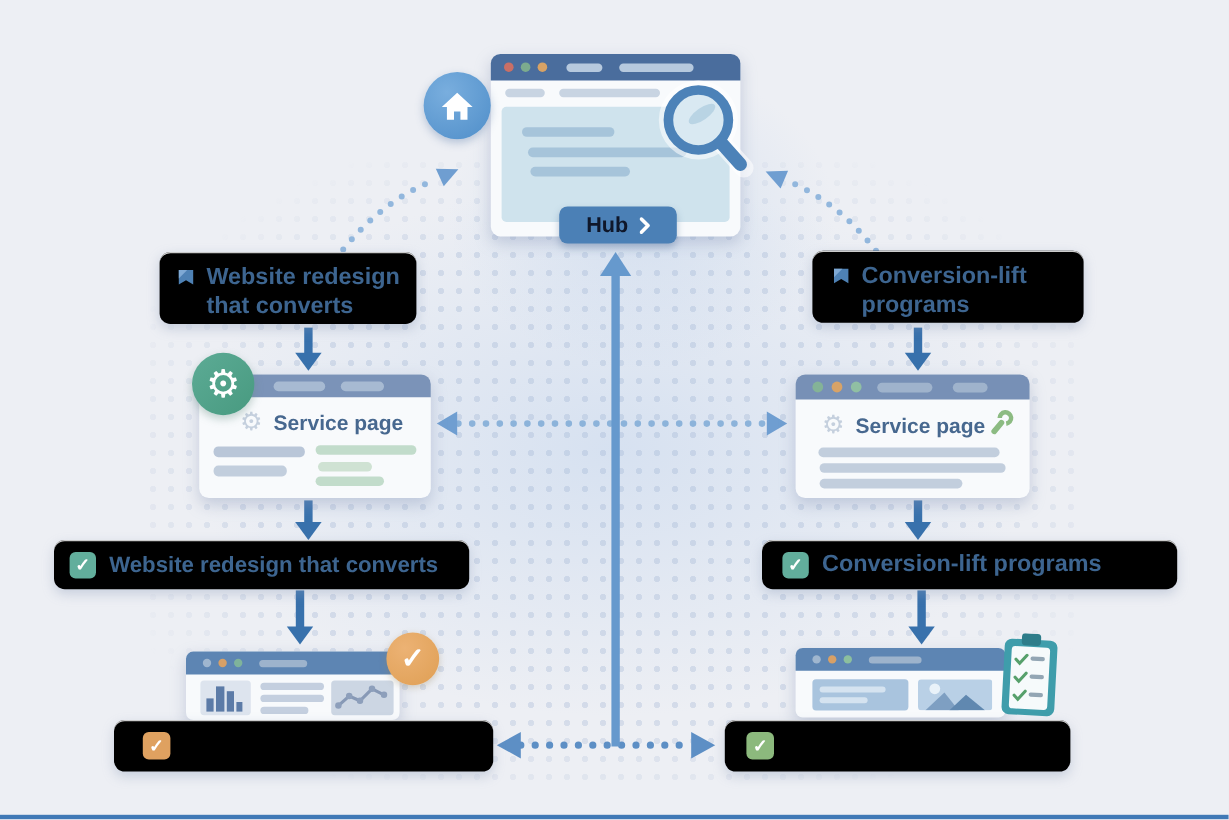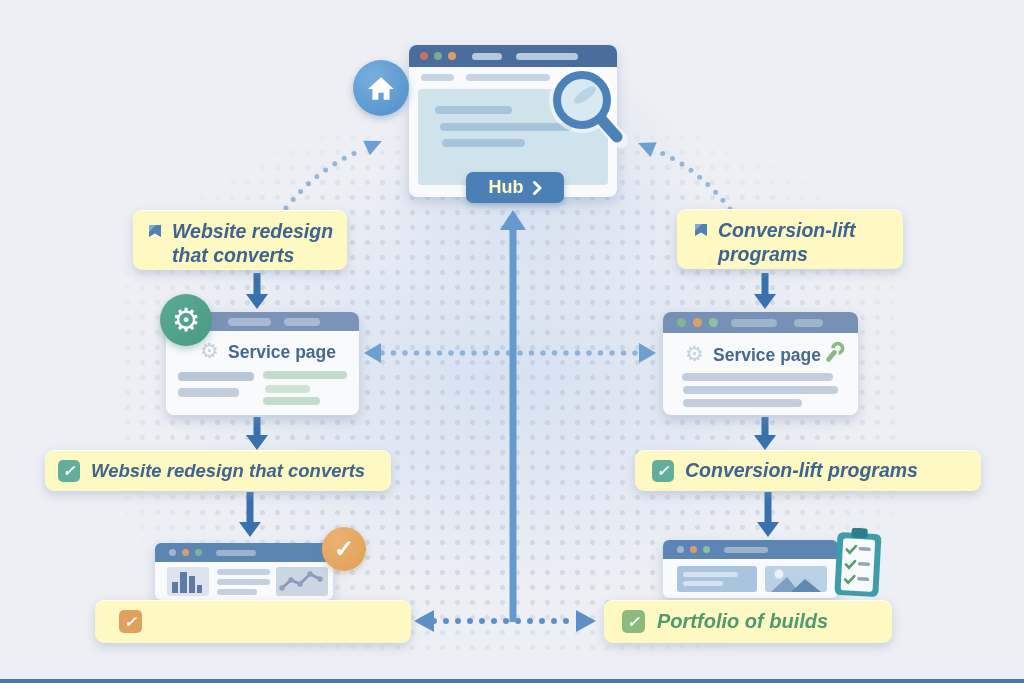--- a/index.html
+++ b/index.html
@@ -5,23 +5,23 @@
   html,body{margin:0;padding:0;}
   body{font-family:"Liberation Sans",sans-serif;background:#e9ebf1;}
   #canvas{position:relative;width:1024px;height:683px;background:#edeff4;overflow:hidden;}
   .abs{position:absolute;}
   .blob{position:absolute;border-radius:50%;pointer-events:none;}
   .dotgrid{position:absolute;background-image:radial-gradient(rgba(148,170,205,0.28) 2.4px,transparent 2.7px);
     background-size:15px 15px;pointer-events:none;
     -webkit-mask-image:radial-gradient(ellipse at center,#000 55%,transparent 80%);
     mask-image:radial-gradient(ellipse at center,#000 55%,transparent 80%);}
   .overlay{position:absolute;left:0;top:0;pointer-events:none;}
-  .card{position:absolute;background:#fef9c3;border-radius:9px;
+  .card{position:absolute;background:#000000;border-radius:9px;
     box-shadow:0 4px 10px rgba(140,155,185,0.38),0 1px 0 rgba(255,255,255,0.8) inset;
-    display:flex;align-items:center;font-style:italic;}
+    display:flex;align-items:center;}
   .win{position:absolute;background:#f8fafc;border-radius:8px;
     box-shadow:0 5px 12px rgba(140,155,185,0.42);}
   .titlebar{position:absolute;left:0;top:0;right:0;display:flex;align-items:center;
     border-radius:8px 8px 0 0;}
   .dot{border-radius:50%;display:inline-block;}
   .tbar{border-radius:4px;display:inline-block;}
   .bar{position:absolute;border-radius:4px;}
   .kw-text{color:#3d6590;font-size:19.5px;font-weight:700;line-height:1.22;}
   .chk-text{color:#3d6590;font-weight:700;white-space:nowrap;}
   .checkbox{border-radius:5px;display:flex;align-items:center;justify-content:center;
@@ -129,21 +129,21 @@
       <circle cx="44" cy="42" r="33" fill="rgba(255,255,255,0.55)"></circle>
       <line x1="64" y1="62" x2="82" y2="82" stroke="rgba(255,255,255,0.55)" stroke-width="16" stroke-linecap="round"></line>
       <circle cx="44" cy="42" r="25" fill="#d9e9f2" stroke="#4c82b8" stroke-width="8"></circle>
       <ellipse cx="47" cy="37" rx="13" ry="5" fill="#b9d4e4" transform="rotate(-35 47 37)"></ellipse>
       <line x1="63" y1="61" x2="79" y2="79" stroke="#4c82b8" stroke-width="11" stroke-linecap="round"></line>
     </svg>
   </div>
 
   <div class="abs" style="left:466px;top:172px;width:98px;height:31px;background:#4b80b6;border-radius:7px;
               box-shadow:0 3px 6px rgba(90,120,160,0.4);display:flex;align-items:center;justify-content:center;gap:9px;">
-    <span style="color:#fef9c3;font-size:18px;font-weight:700;">Hub</span>
+    <span style="color:#0f172a;font-size:18px;font-weight:700;">Hub</span>
     <svg width="9" height="14" viewBox="0 0 9 14">
       <polyline points="1.5,1.5 7,7 1.5,12.5" fill="none" stroke="#fff" stroke-width="3" stroke-linecap="round" stroke-linejoin="round"></polyline>
     </svg>
   </div>
 
   <div class="card" style="left:133px;top:210px;width:214px;height:60px;padding-left:14px;gap:9px;align-items:flex-start;padding-top:10px;box-sizing:border-box;">
     <svg width="16" height="17" viewBox="0 0 16 17" style="margin-top:3px;flex:0 0 auto;">
       <polygon points="2,2 14,2 14,14 8,10.5 2,14" fill="#4e81b4"></polygon>
       <polygon points="2,2 9,2 2,9" fill="#7fa9d4"></polygon>
     </svg>
@@ -280,17 +280,16 @@
       <rect x="23" y="34" width="12" height="3.5" rx="1.7" fill="#93a6b4"></rect>
       <path d="M11 52 l3.2 3.2 l5.8 -7" fill="none" stroke="#56a06b" stroke-width="2.6" stroke-linecap="round"></path>
       <rect x="23" y="49" width="12" height="3.5" rx="1.7" fill="#93a6b4"></rect>
     </svg>
   </div>
 
   <div class="card" style="left:604px;top:600px;width:288px;height:43px;padding-left:18px;gap:12px;box-sizing:border-box;">
     <span class="checkbox" style="width:23px;height:23px;background:#8cb97d;font-size:15px;">
       <span>✓</span>
       </span>
-    <span class="chk-text" style="font-size:20px;color:#4e9b71;">Portfolio of builds</span>
   </div>
 
   <div class="bottomline"></div>
 </div>
 
 </body></html>

